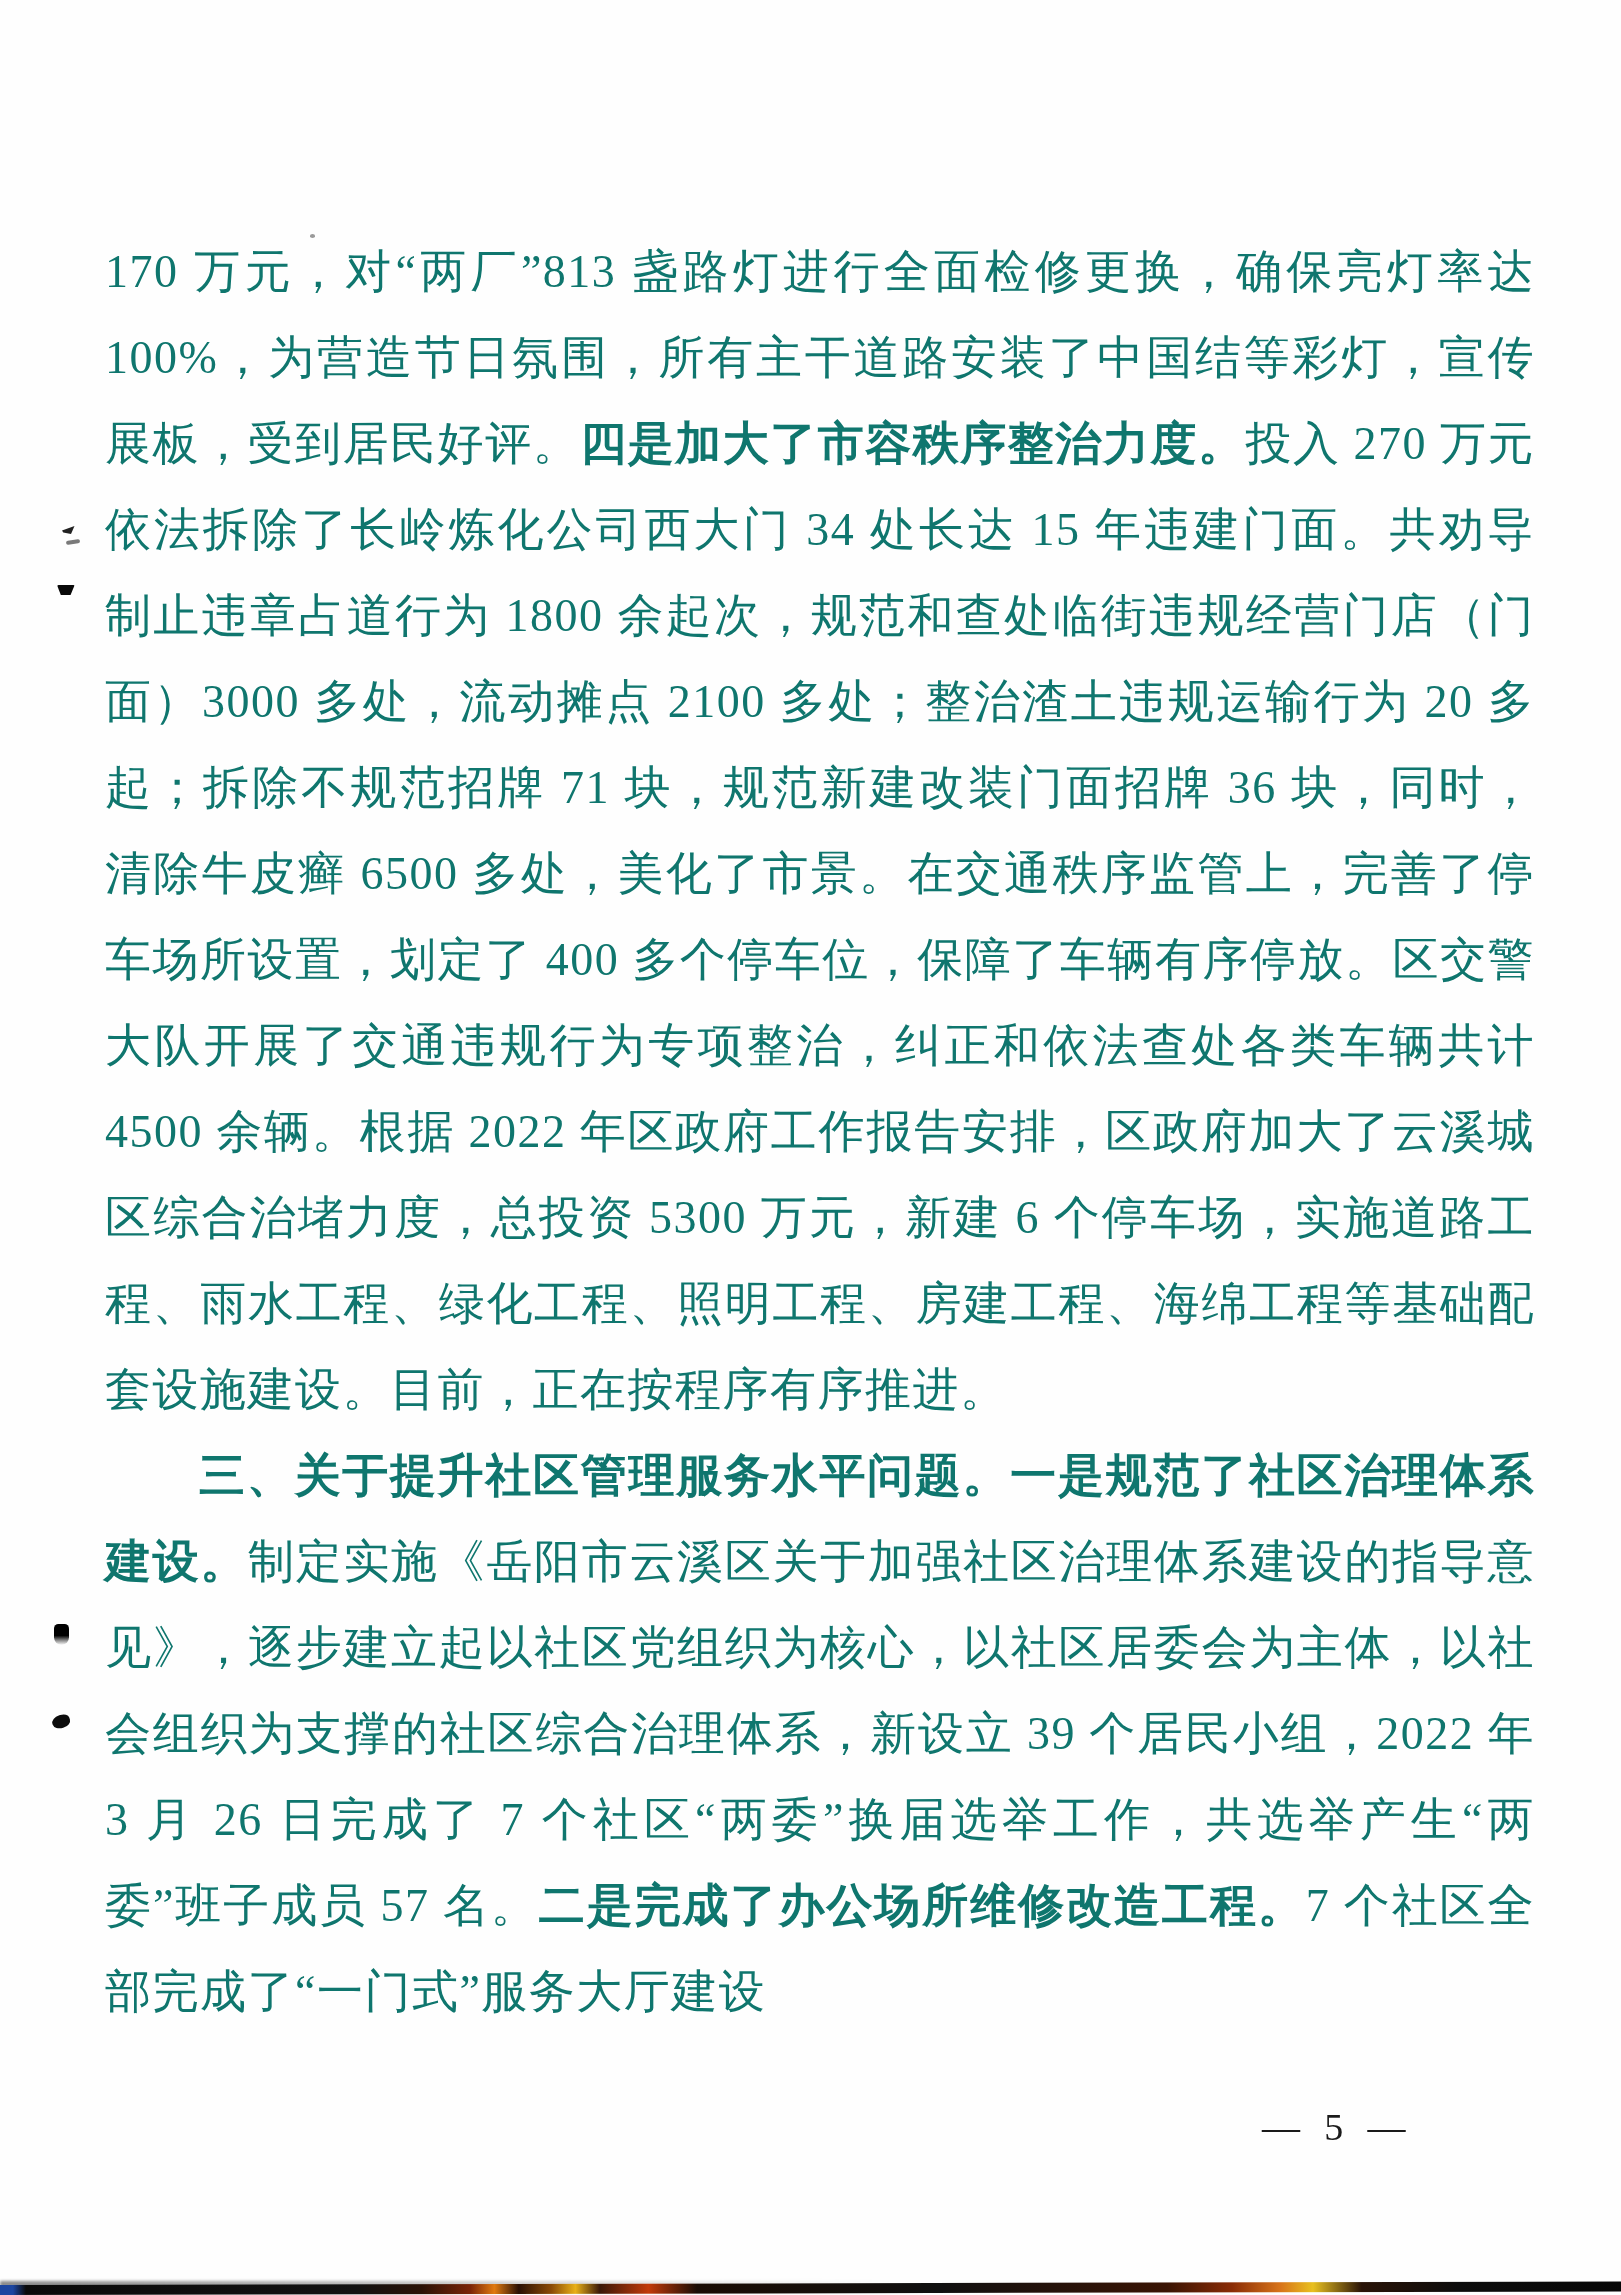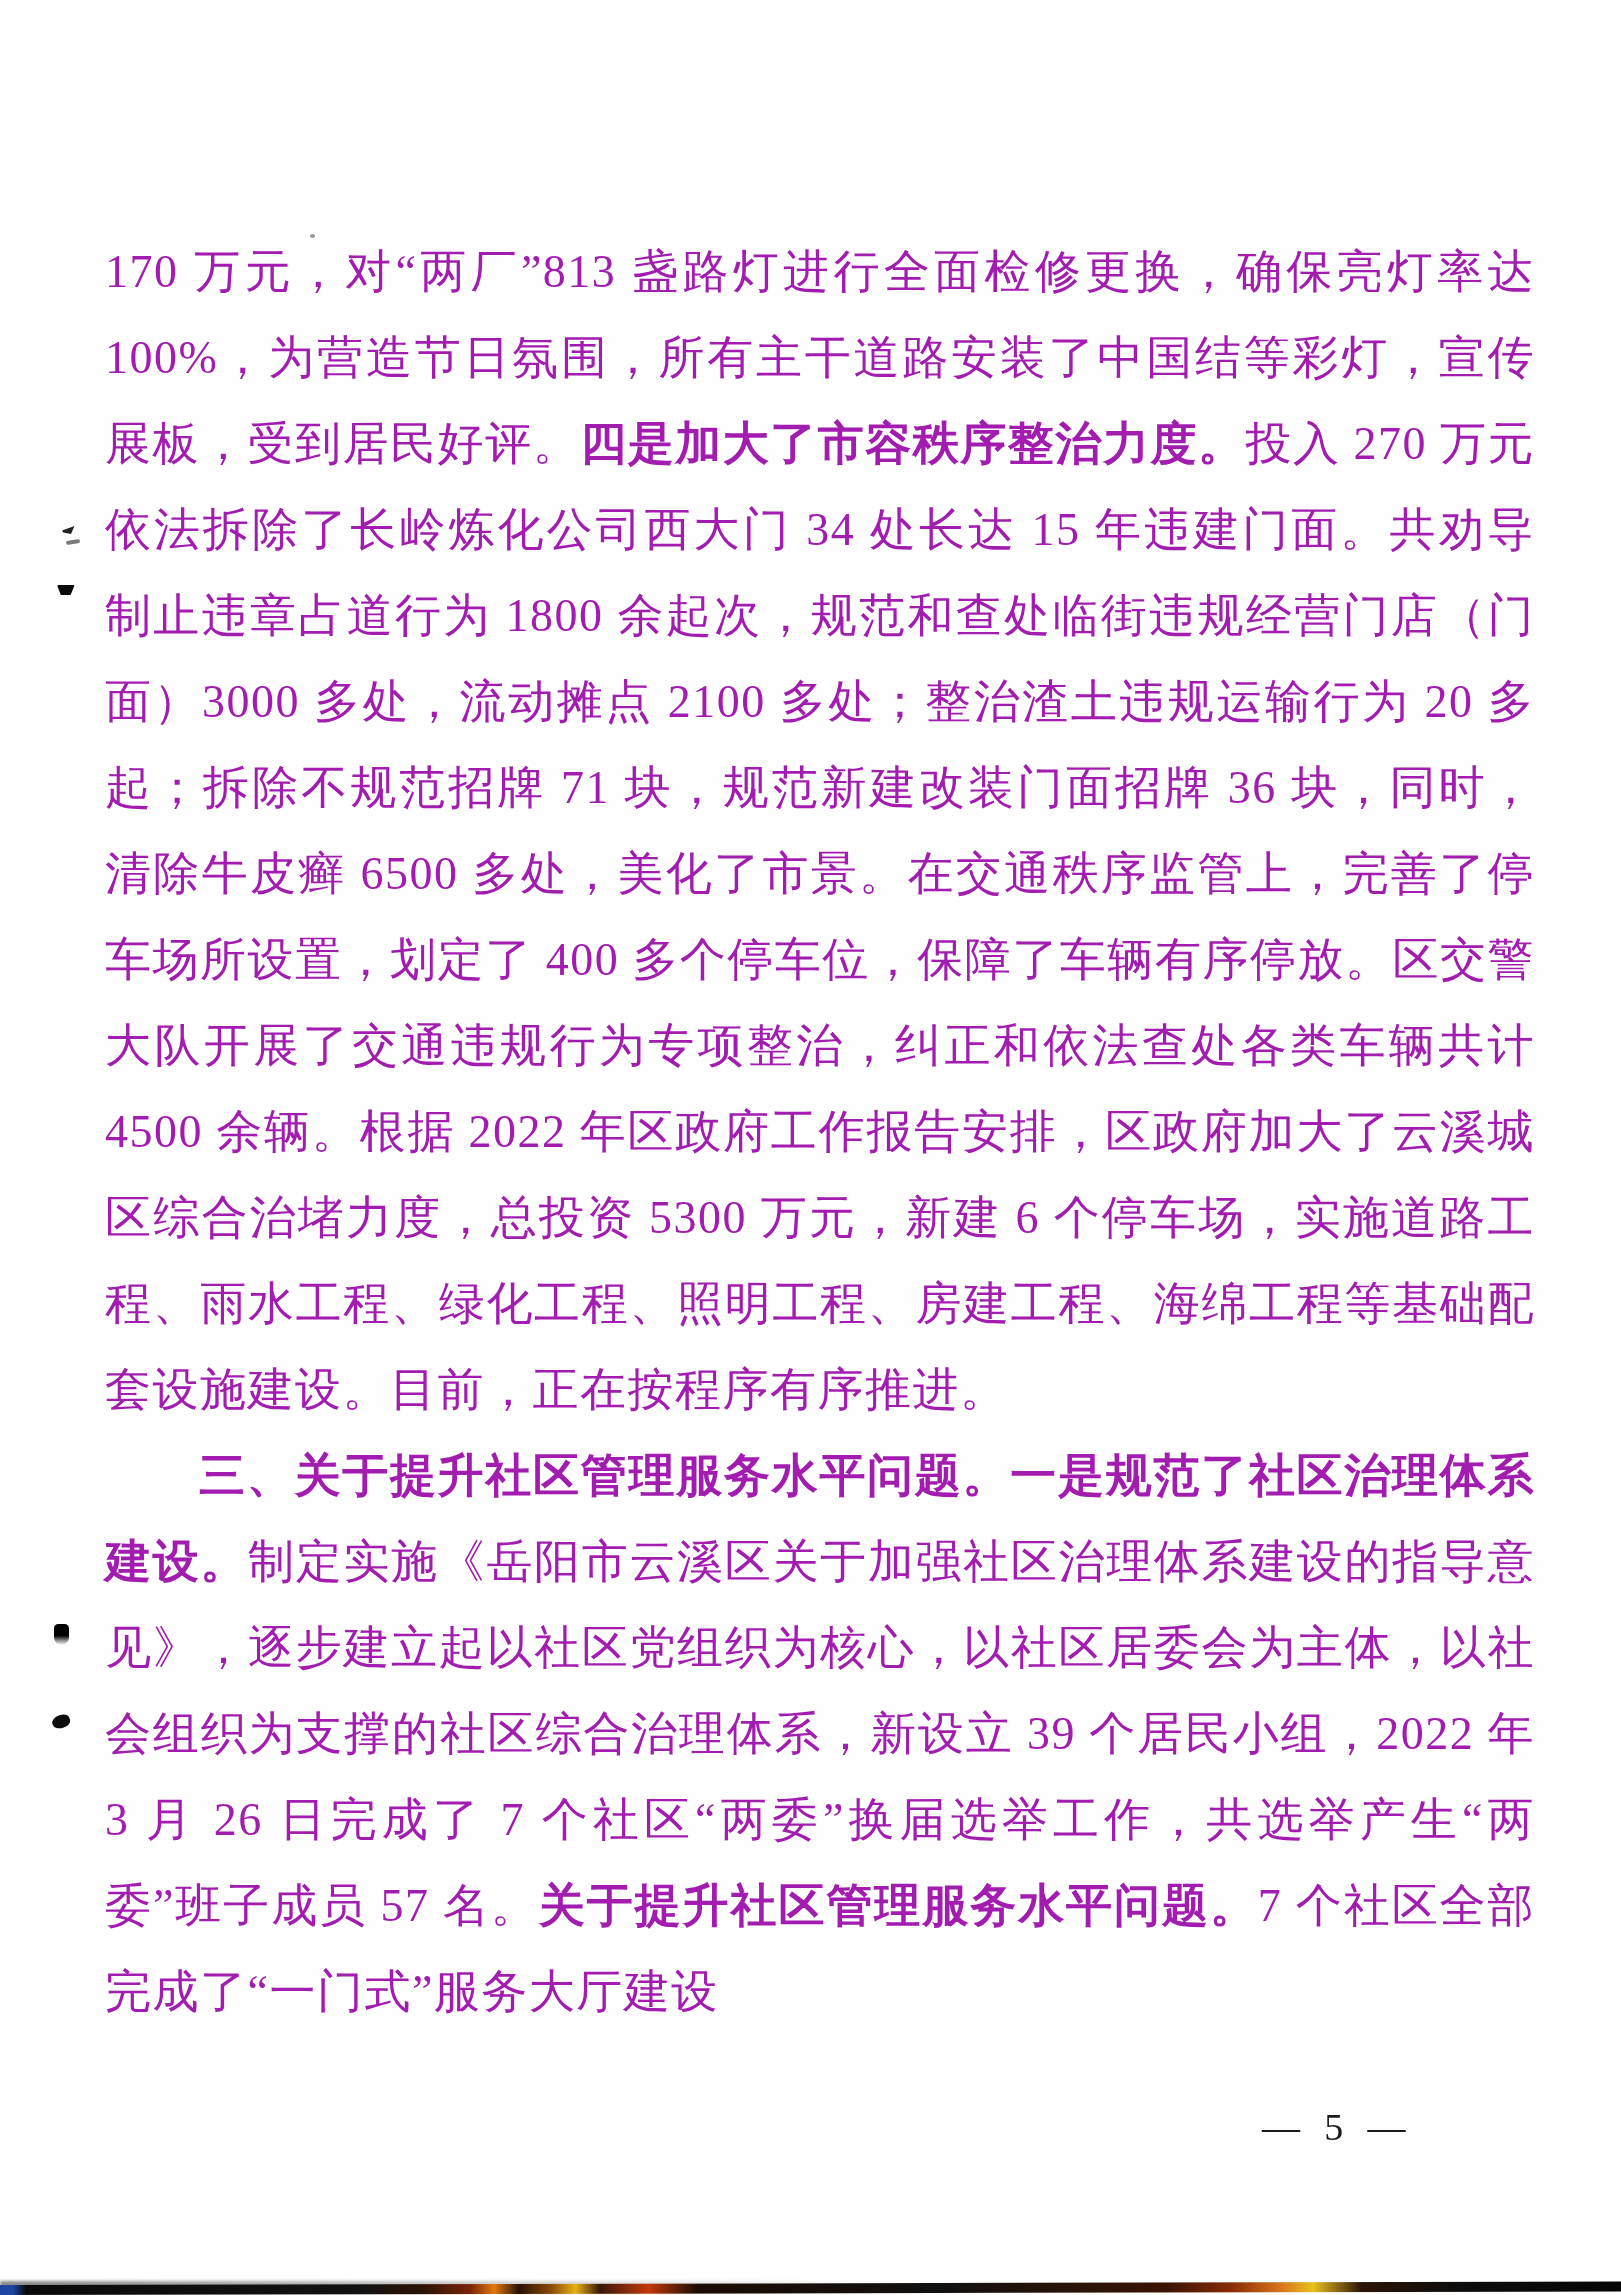--- a/index.html
+++ b/index.html
@@ -15,21 +15,21 @@
     overflow: hidden;
     font-family: "Liberation Serif", "DejaVu Serif", serif;
   }
   .text-block {
     position: absolute;
     left: 105px;
     top: 229px;
     width: 1430px;
     font-size: 46px;
     line-height: 86px;
-    color: #a21caf;
+    color: #0f766e;
     text-align: justify;
     text-justify: inter-ideograph;
     letter-spacing: 1.5px;
   }
   .para {
     margin: 0;
     padding: 0;
   }
   .para.indent {
     text-indent: 94px;
@@ -111,21 +111,21 @@
     filter: blur(1.5px);
   }
 </style>
 </head>
 <body>
 
 <div class="page">
 
   <div class="text-block">
       <p class="para"><span class="run">170 万元，对“两厂”813 盏路灯进行全面检修更换，确保亮灯率达 100%，为营造节日氛围，所有主干道路安装了中国结等彩灯，宣传展板，受到居民好评。</span><span class="run bold">四是加大了市容秩序整治力度。</span><span class="run">投入 270 万元依法拆除了长岭炼化公司西大门 34 处长达 15 年违建门面。共劝导制止违章占道行为 1800 余起次，规范和查处临街违规经营门店（门面）3000 多处，流动摊点 2100 多处；整治渣土违规运输行为 20 多起；拆除不规范招牌 71 块，规范新建改装门面招牌 36 块，同时，清除牛皮癣 6500 多处，美化了市景。在交通秩序监管上，完善了停车场所设置，划定了 400 多个停车位，保障了车辆有序停放。区交警大队开展了交通违规行为专项整治，纠正和依法查处各类车辆共计 4500 余辆。根据 2022 年区政府工作报告安排，区政府加大了云溪城区综合治堵力度，总投资 5300 万元，新建 6 个停车场，实施道路工程、雨水工程、绿化工程、照明工程、房建工程、海绵工程等基础配套设施建设。目前，正在按程序有序推进。</span></p>
-      <p class="para indent"><span class="run bold">三、关于提升社区管理服务水平问题。一是规范了社区治理体系建设。</span><span class="run">制定实施《岳阳市云溪区关于加强社区治理体系建设的指导意见》，逐步建立起以社区党组织为核心，以社区居委会为主体，以社会组织为支撑的社区综合治理体系，新设立 39 个居民小组，2022 年 3 月 26 日完成了 7 个社区“两委”换届选举工作，共选举产生“两委”班子成员 57 名。</span><span class="run bold">关于提升社区管理服务水平问题。</span><span class="run">7 个社区全部完成了“一门式”服务大厅建设</span></p>
+      <p class="para indent"><span class="run bold">三、关于提升社区管理服务水平问题。一是规范了社区治理体系建设。</span><span class="run">制定实施《岳阳市云溪区关于加强社区治理体系建设的指导意见》，逐步建立起以社区党组织为核心，以社区居委会为主体，以社会组织为支撑的社区综合治理体系，新设立 39 个居民小组，2022 年 3 月 26 日完成了 7 个社区“两委”换届选举工作，共选举产生“两委”班子成员 57 名。</span><span class="run bold">二是完成了办公场所维修改造工程。</span><span class="run">7 个社区全部完成了“一门式”服务大厅建设</span></p>
     </div>
 
   <div class="page-number">— 5 —</div>
 
   <div class="ink-mark mark-speck"></div>
   <div class="ink-mark mark-arrow"></div>
   <div class="ink-mark mark-dash"></div>
   <div class="ink-mark mark-blob-1"></div>
   <div class="ink-mark mark-blob-2"></div>
   <div class="ink-mark mark-blob-3"></div>

